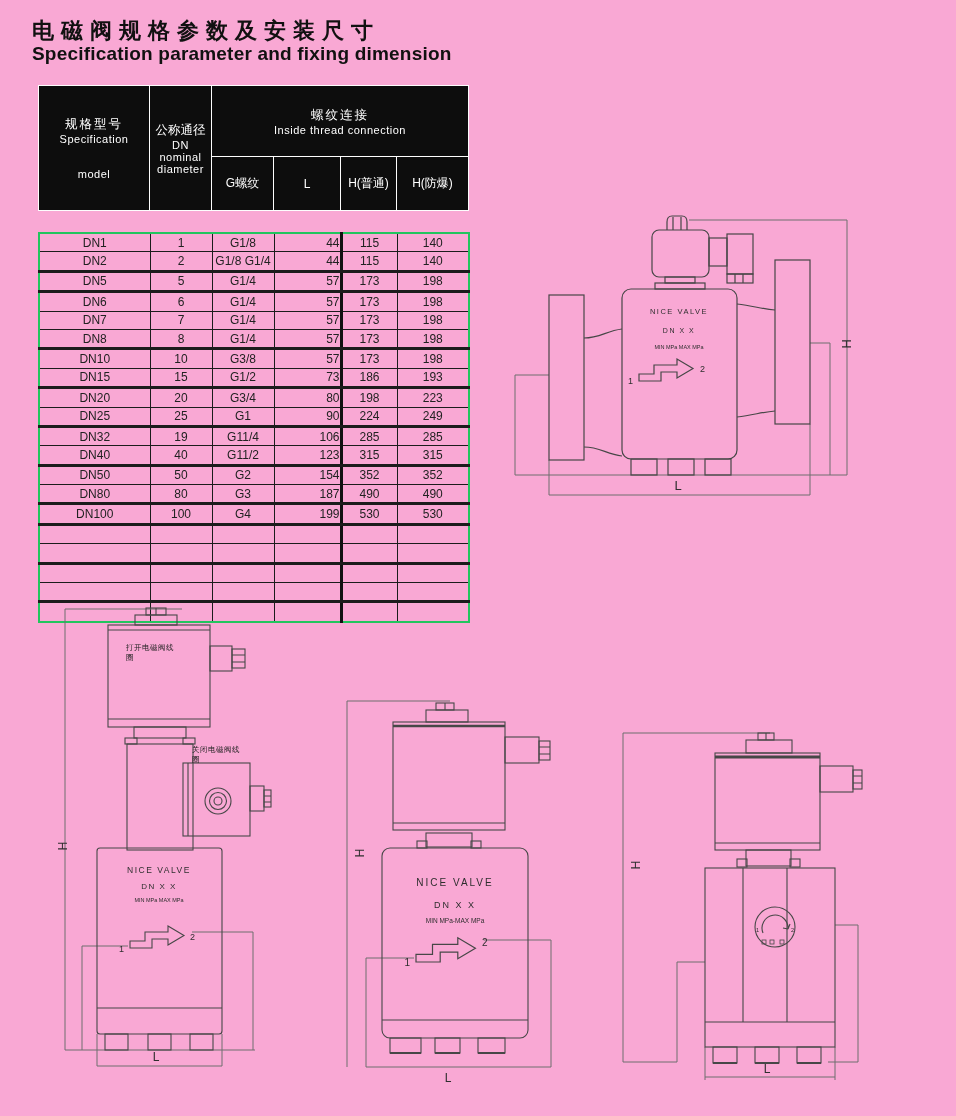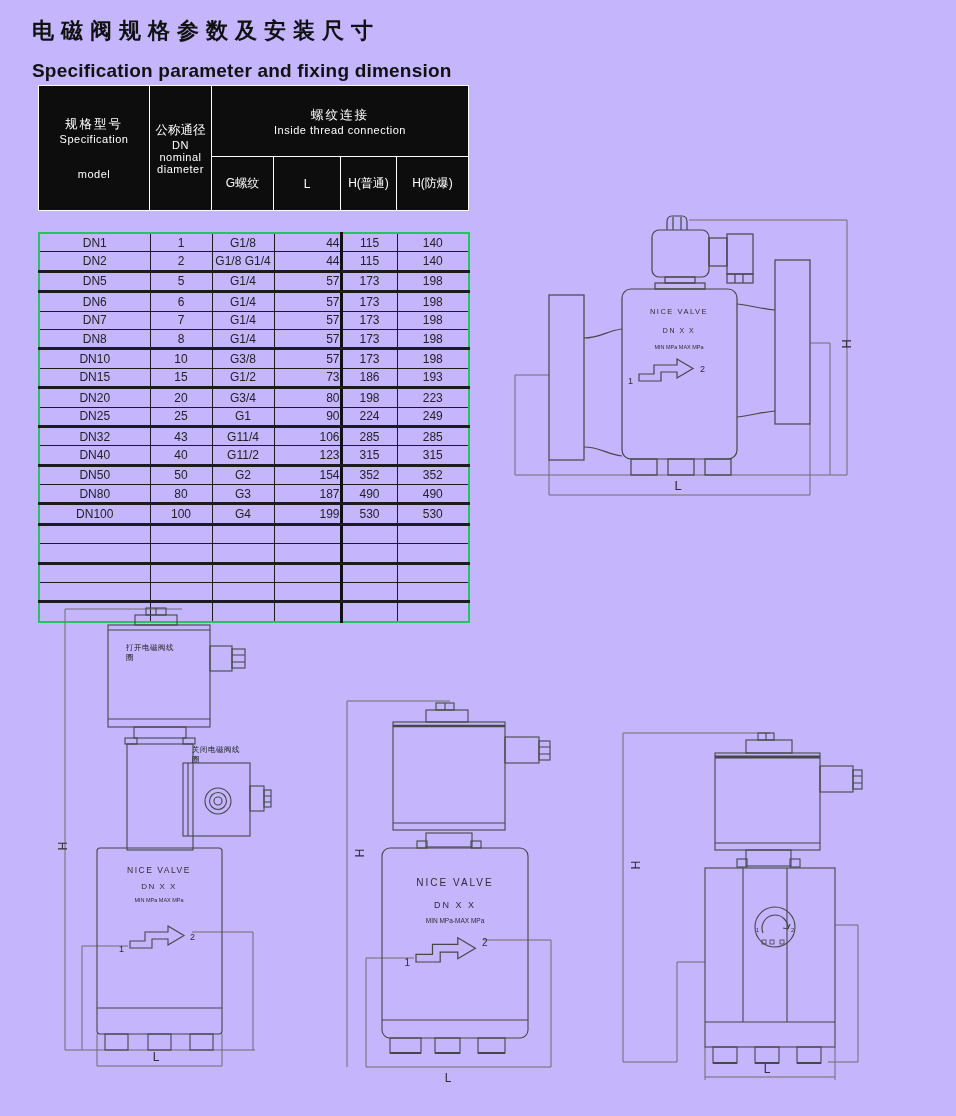--- a/index.html
+++ b/index.html
@@ -1,23 +1,23 @@
 <!DOCTYPE html>
 <html><head>
 <meta charset="utf-8">
 <style>
   html,body{margin:0;padding:0;background:#f6f6f4;}
   .page{
-    position:relative;width:956px;height:1116px;background:#c4b5fd;
+    position:relative;width:956px;height:1116px;background:#f9a8d4;
     font-family:"Liberation Sans",sans-serif;color:#1a1a1a;overflow:hidden;
   }
   
   .title-block{position:absolute;left:32px;top:18px;}
   .title-zh{font-size:22px;font-weight:bold;letter-spacing:7px;line-height:1.15;color:#111;}
-  .title-en{font-size:19px;font-weight:bold;letter-spacing:0.2px;color:#111;margin-top:17px;}
+  .title-en{font-size:19px;font-weight:bold;letter-spacing:0.2px;color:#111;margin-top:0;}
   
   .spec-table{position:absolute;left:38px;top:85px;width:430px;}
   table{border-collapse:collapse;table-layout:fixed;width:430px;}
   .head-table{background:#0d0d0d;color:#fff;}
   .head-table th{
     border:1px solid #fdfdfd;font-weight:normal;text-align:center;
     padding:16px 0;vertical-align:middle;
   }
   .hz{font-size:12.5px;letter-spacing:2px;}
   .he{font-size:11px;letter-spacing:0.5px;}
@@ -169,21 +169,21 @@
           <tr class="group-end">
       <td>DN25</td>
       <td>25</td>
       <td>G1</td>
       <td>90</td>
       <td>224</td>
       <td>249</td>
     </tr>
           <tr>
       <td>DN32</td>
-      <td>43</td>
+      <td>19</td>
       <td>G11/4</td>
       <td>106</td>
       <td>285</td>
       <td>285</td>
     </tr>
           <tr class="group-end">
       <td>DN40</td>
       <td>40</td>
       <td>G11/2</td>
       <td>123</td>

